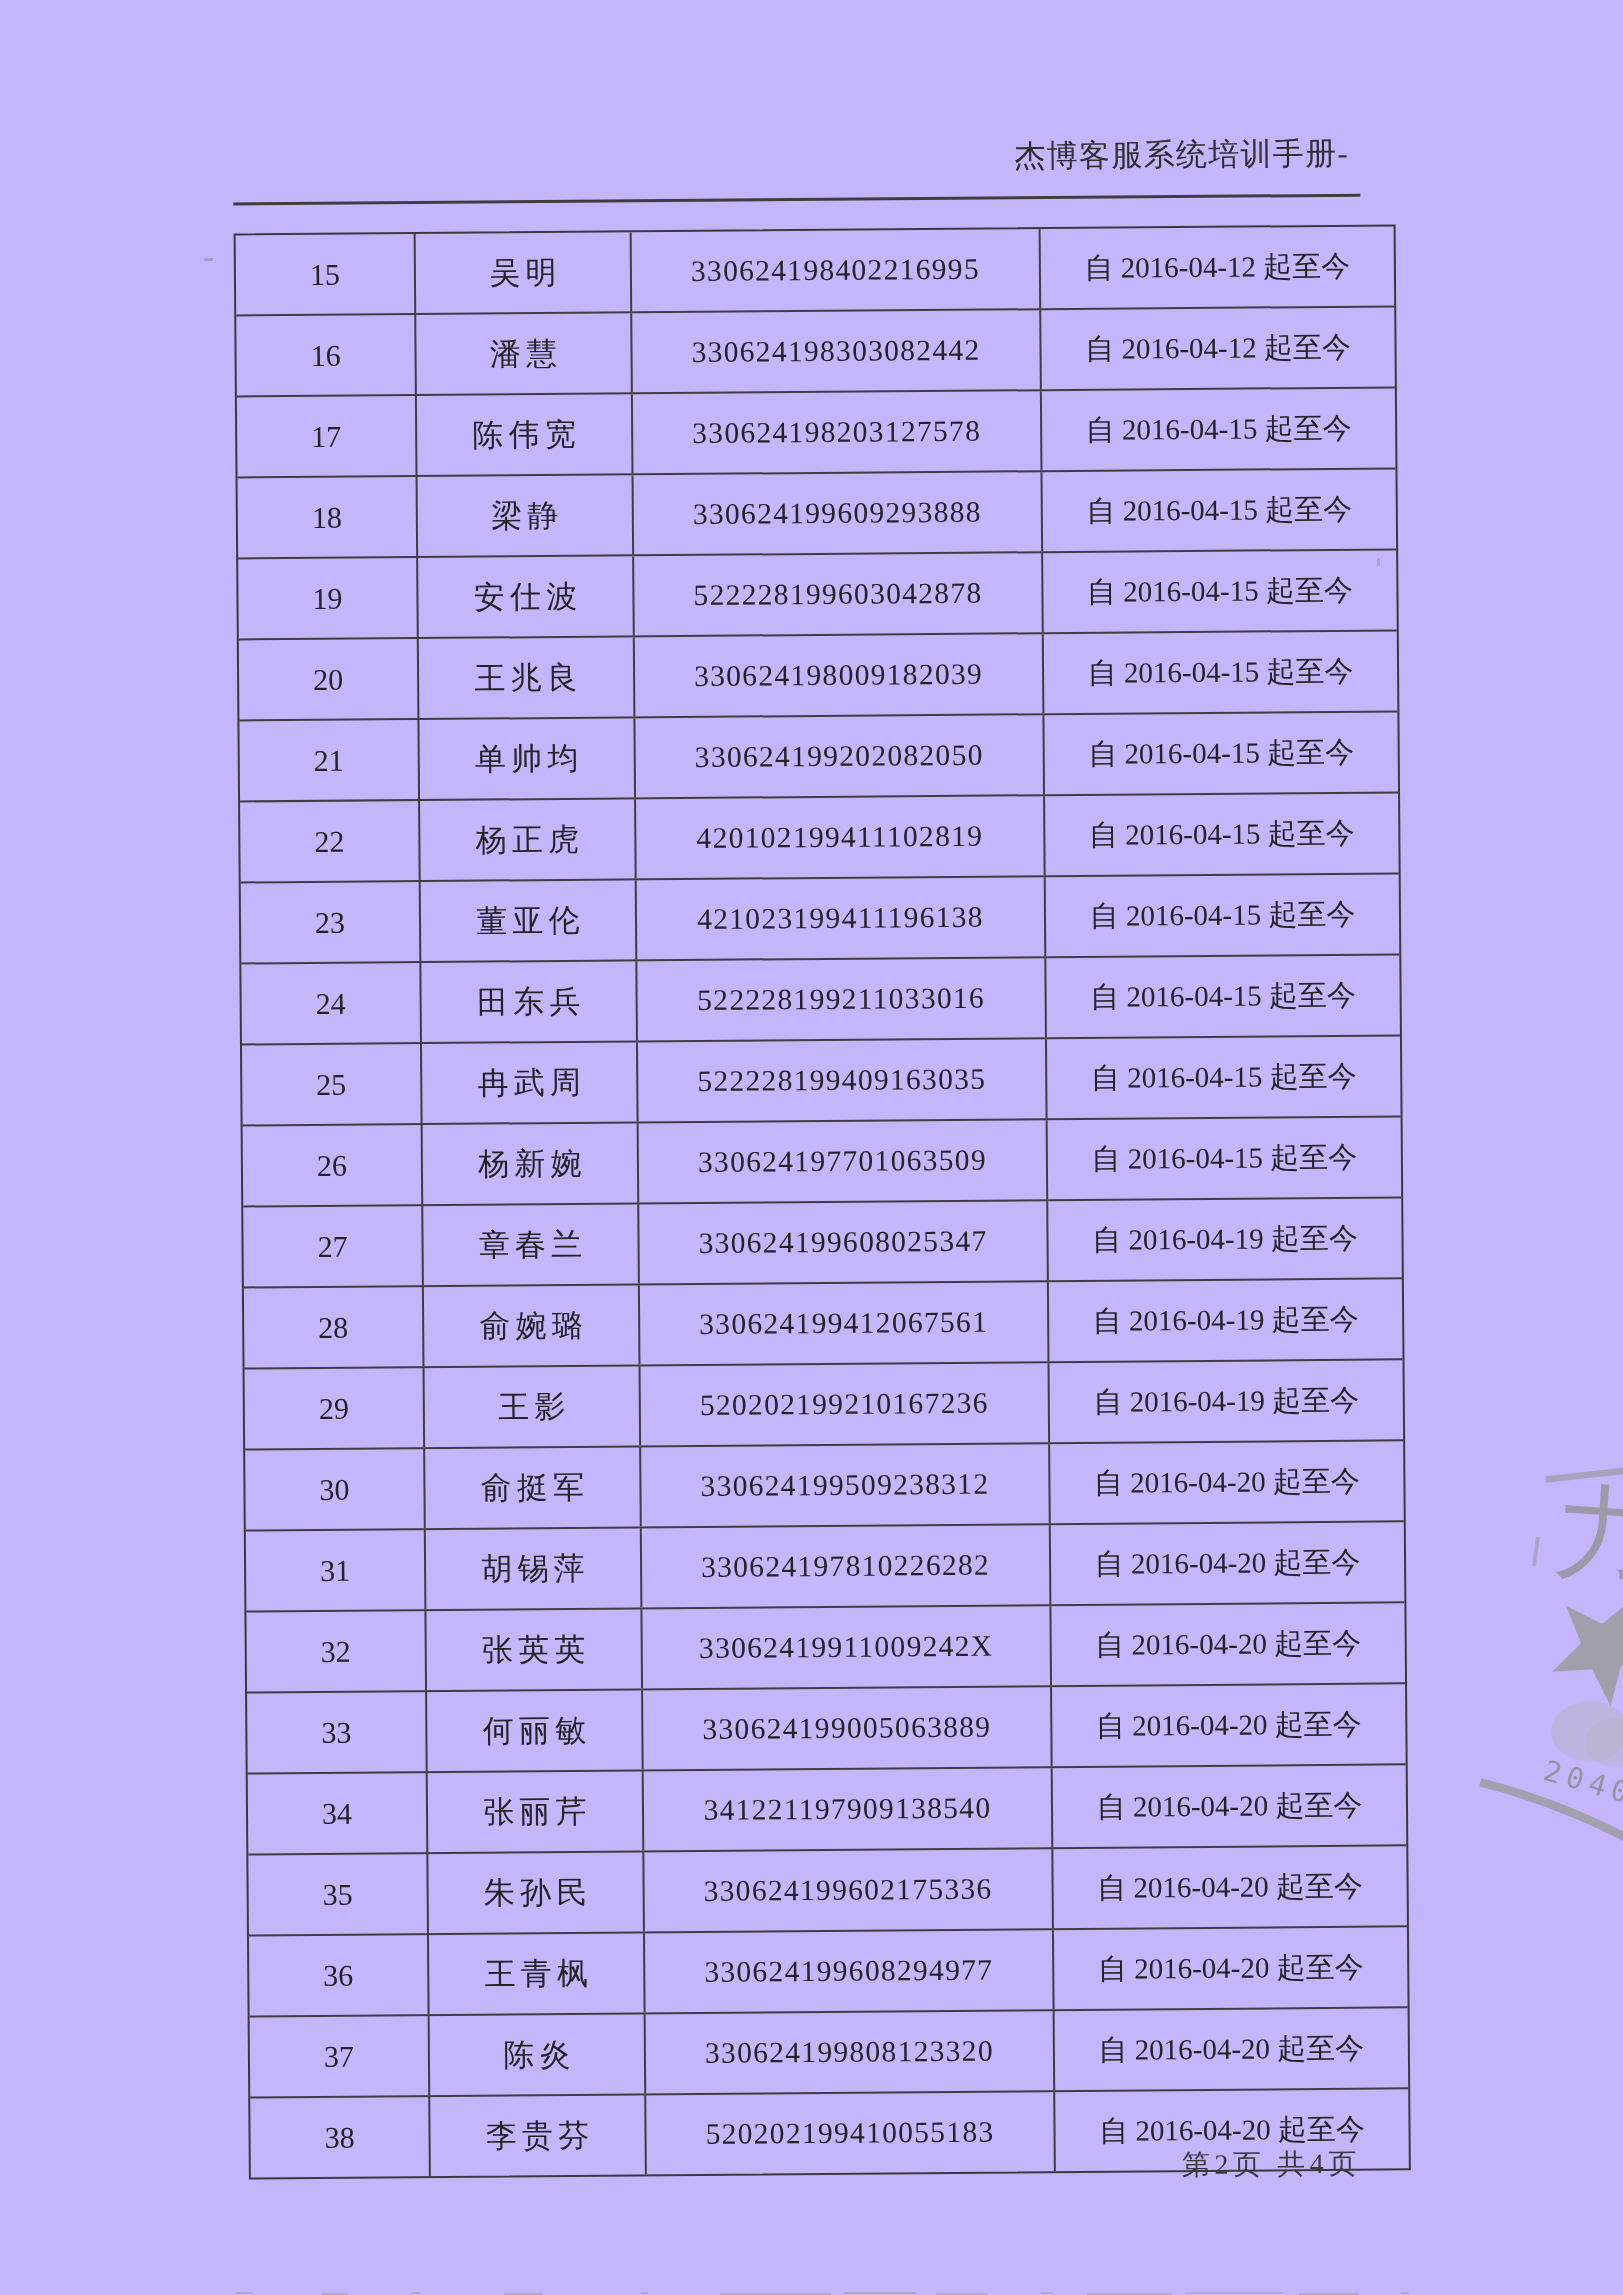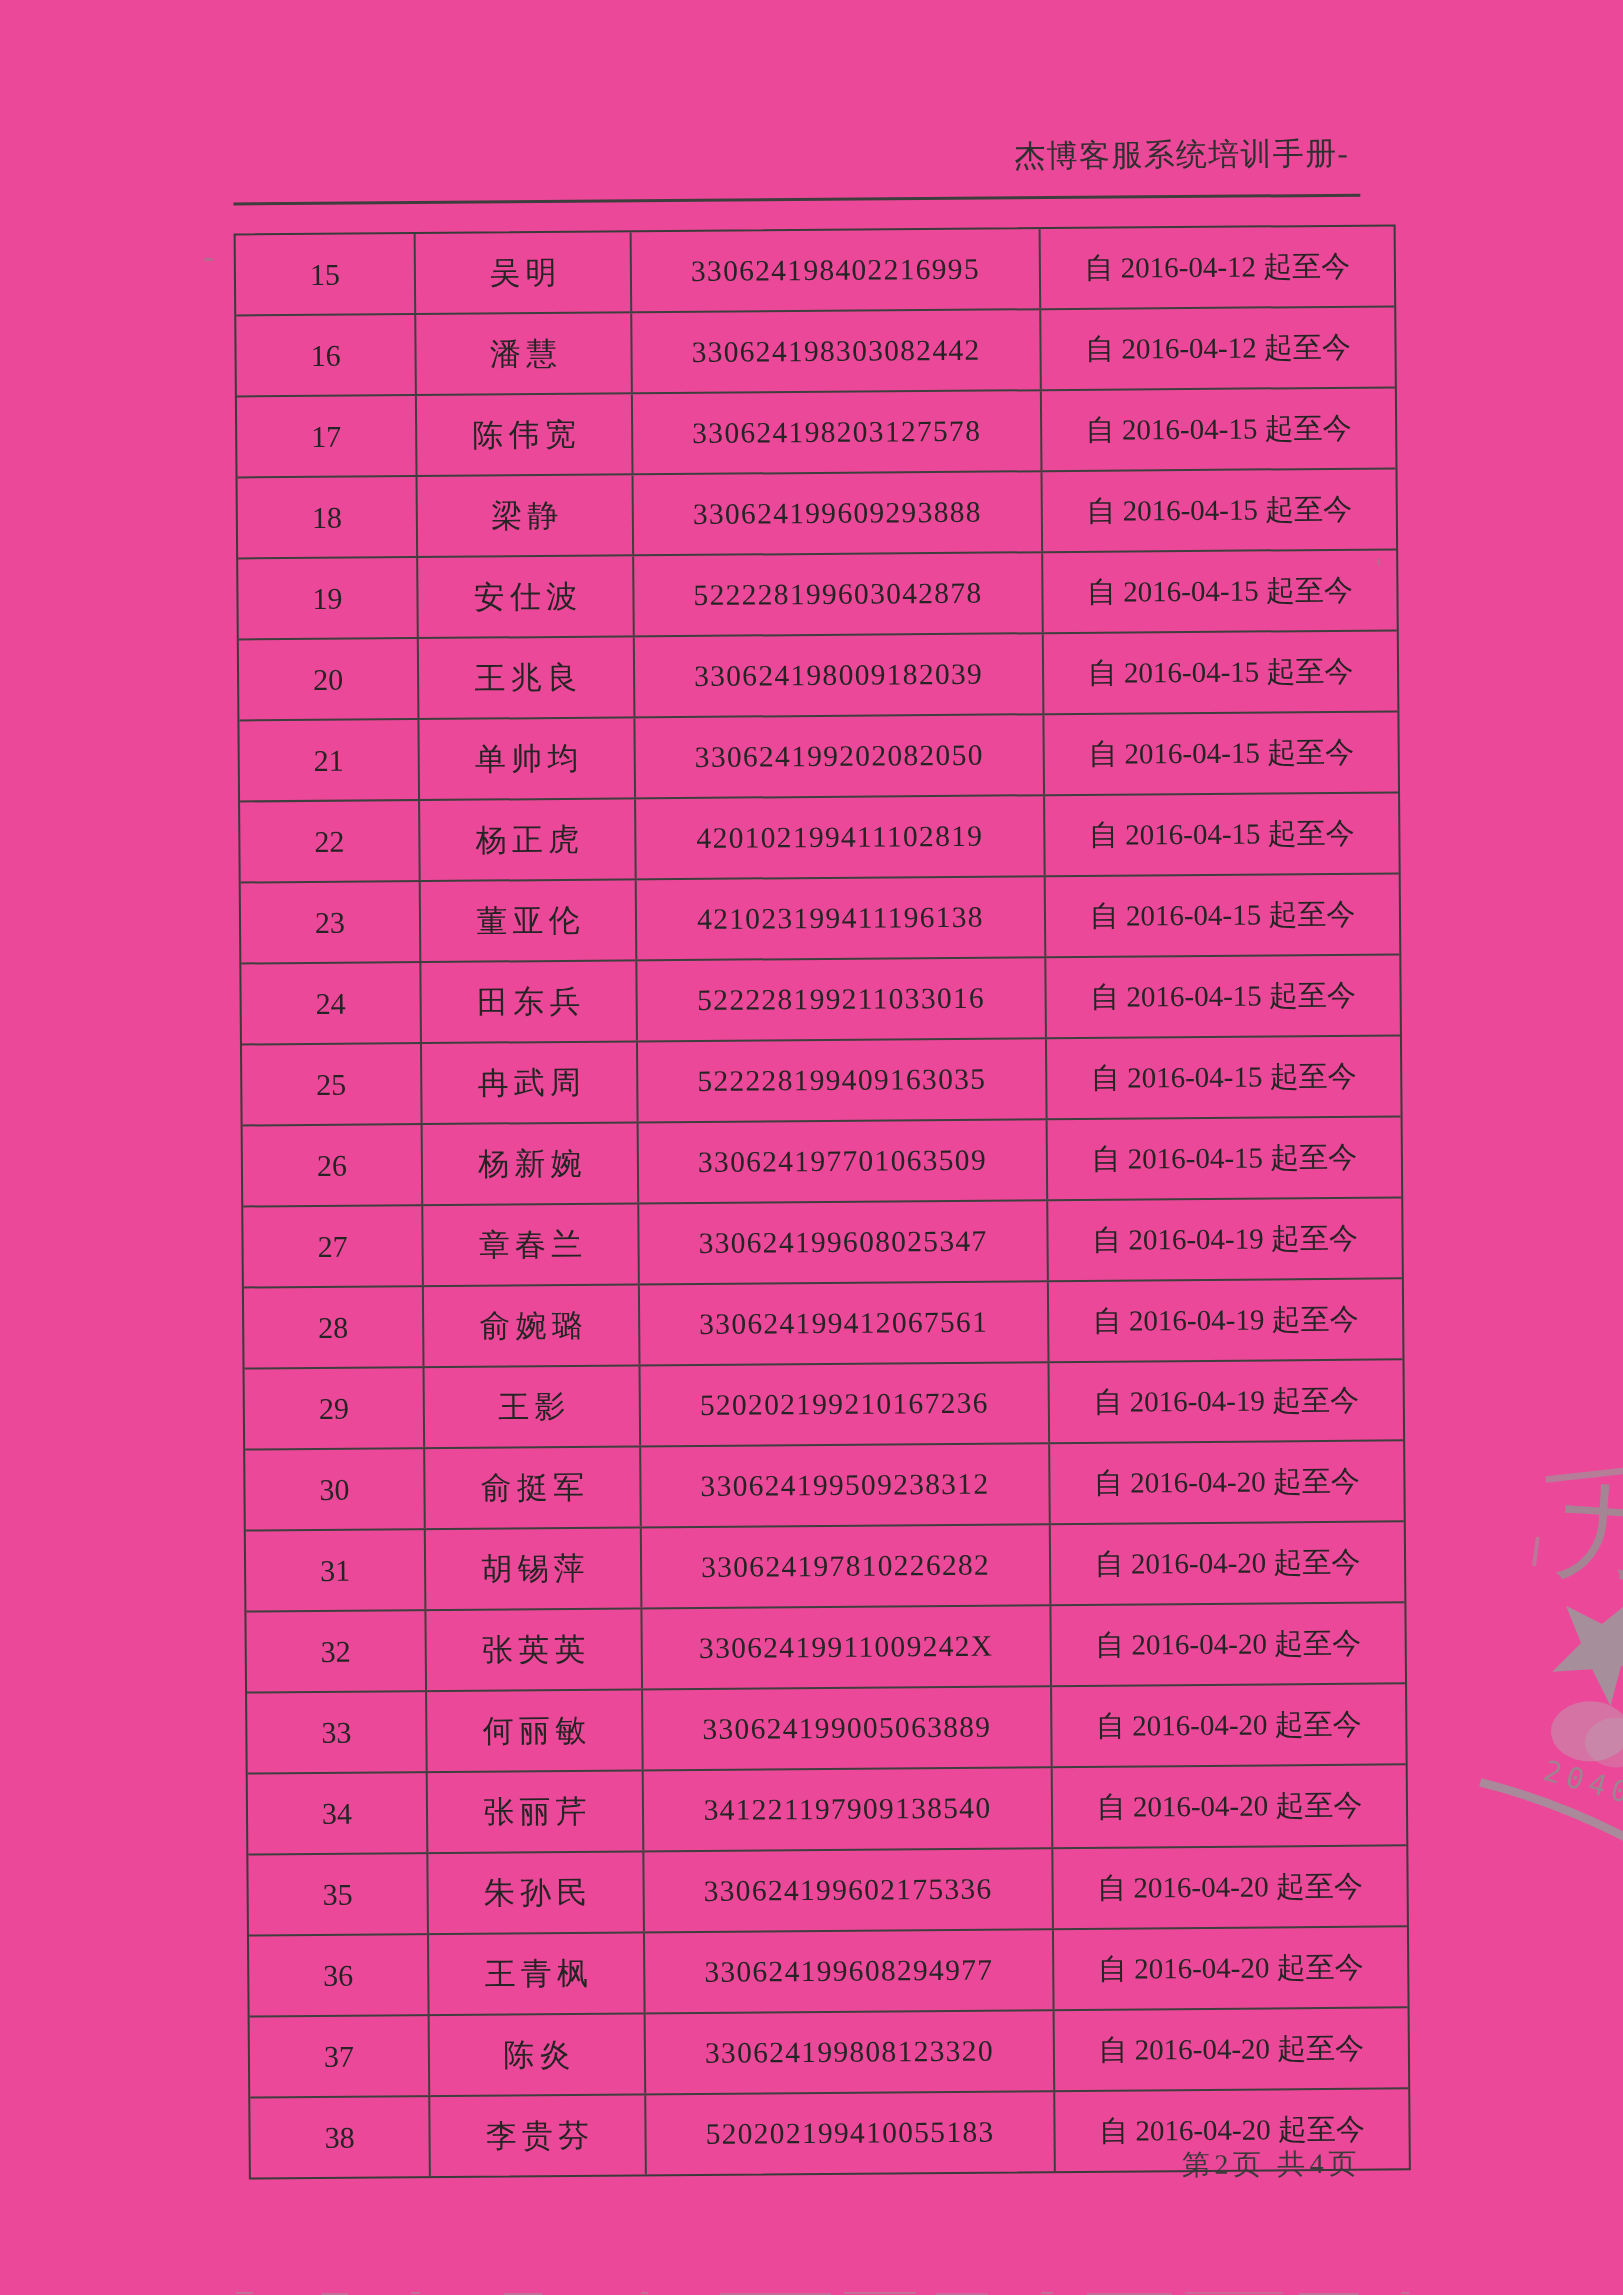--- a/index.html
+++ b/index.html
@@ -1,17 +1,17 @@
 <!DOCTYPE html>
 <html style="font-size:10.5px"><head>
 <meta charset="utf-8">
 <style>
   html,body{margin:0;padding:0;background:#e8e8e8;}
   .page{
-    position:relative;width:1623px;height:2295px;background:#ec4899;
+    position:relative;width:1623px;height:2295px;background:#c4b5fd;
     overflow:hidden;font-family:"Liberation Serif","DejaVu Serif",serif;color:#262626;
   }
   .skew-wrap{position:absolute;inset:0;transform:rotate(-0.45deg);transform-origin:50% 40%;}
   .doc-title{
     position:absolute;top:137px;left:851px;width:504px;text-align:right;
     font-size:31px;letter-spacing:1.3px;color:#2f2f2f;white-space:nowrap;
   }
   .head-rule{position:absolute;left:239px;top:198px;width:1127px;height:3.3px;background:#3d3d3d;}
   .roster{
     position:absolute;left:239px;top:229px;border:2px solid #3a3a3a;background:transparent;

